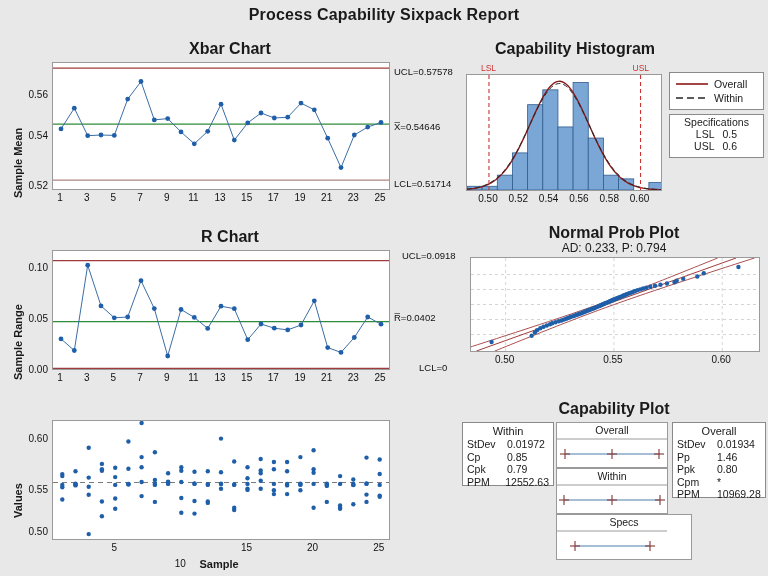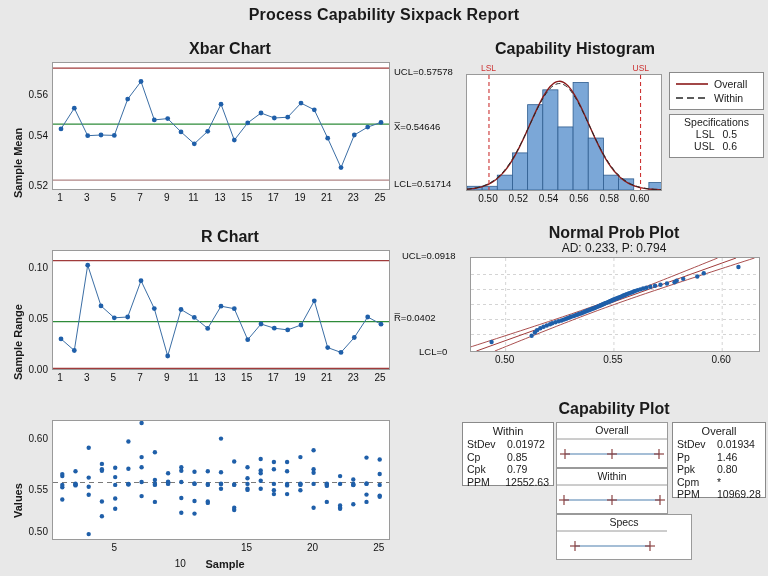--- a/index.html
+++ b/index.html
@@ -191,21 +191,21 @@
         <div class="tick" style="left: 232.667px; top: 144px; width: 28px;">15</div>
         <div class="tick" style="left: 259.333px; top: 144px; width: 28px;">17</div>
         <div class="tick" style="left: 286px; top: 144px; width: 28px;">19</div>
         <div class="tick" style="left: 312.667px; top: 144px; width: 28px;">21</div>
         <div class="tick" style="left: 339.333px; top: 144px; width: 28px;">23</div>
         <div class="tick" style="left: 366px; top: 144px; width: 28px;">25</div>
       </div>
 
     <div class="lim" style="left:402px;top:22px;">UCL=0.0918</div>
     <div class="lim" style="left:394px;top:84px;">R̅=0.0402</div>
-    <div class="lim" style="left:394px;top:118px;padding-left:25px;">LCL=0</div>
+    <div class="lim" style="left:394px;top:134px;padding-left:25px;">LCL=0</div>
   </div>
 
   <div class="panel" style="left:0;top:398px;width:460px;height:178px;">
     <div class="yttl" style="left:12px;top:120px;">Values</div>
 
     <div class="ticky" style="left:12px;top:128px;width:36px;">0.50</div>
     <div class="ticky" style="left:12px;top:86px;width:36px;">0.55</div>
     <div class="ticky" style="left:12px;top:35px;width:36px;">0.60</div>
 
     <div class="plotbox" style="left:52px;top:22px;width:338px;height:120px;">
@@ -341,21 +341,21 @@
       </svg>
     </div>
 
     <div id="l25-xticks">
         <div class="tick" style="left: 100.173px; top: 144px; width: 28px;">5</div>
         <div class="tick" style="left: 166.315px; top: 144px; width: 28px; margin-top: 16px;">10</div>
         <div class="tick" style="left: 232.457px; top: 144px; width: 28px;">15</div>
         <div class="tick" style="left: 298.598px; top: 144px; width: 28px;">20</div>
         <div class="tick" style="left: 364.74px; top: 144px; width: 28px;">25</div>
       </div>
-    <div class="xttl" style="left:56px;top:160px;width:338px;">Sample</div>
+    <div class="xttl" style="left:50px;top:160px;width:338px;">Sample</div>
   </div>
 
   <div class="panel" style="left:460px;top:40px;width:308px;height:180px;">
     <div class="ptitle" style="width:230px;">Capability Histogram</div>
 
     <div class="lim" style="left: 20.9766px; top: 23px; color: rgb(204, 51, 51); font-size: 8.5px;">LSL</div>
     <div class="lim" style="left: 172.539px; top: 23px; color: rgb(204, 51, 51); font-size: 8.5px;">USL</div>
 
     <div class="plotbox" style="left:6px;top:34px;width:196px;height:117px;">
       <svg width="194" height="115" viewBox="0 0 194 115">

